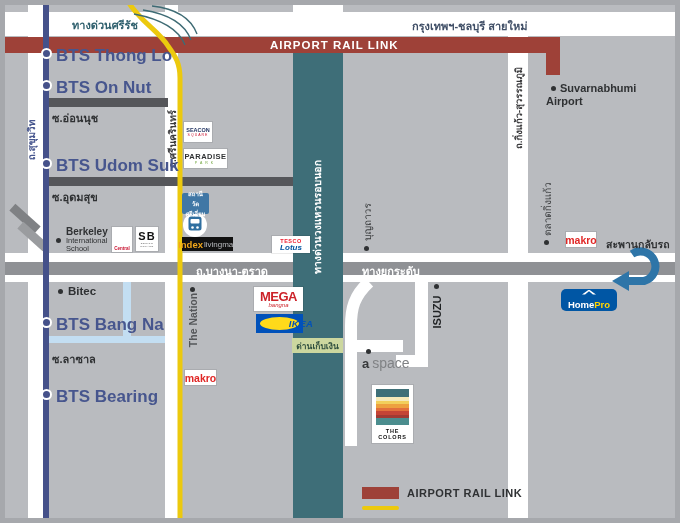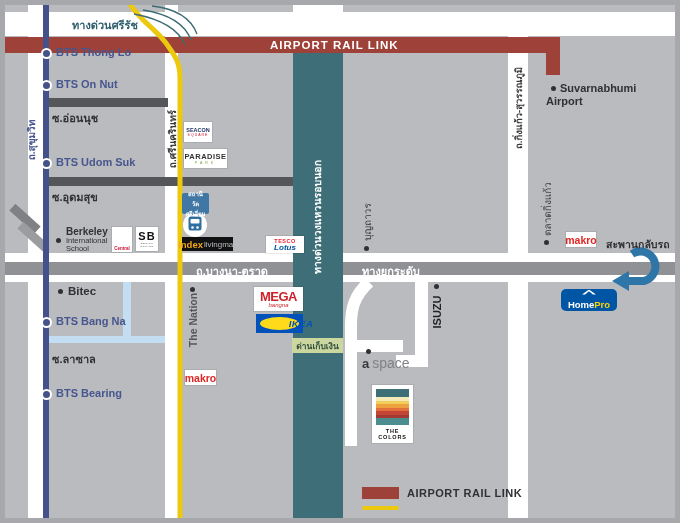--- a/index.html
+++ b/index.html
@@ -11,21 +11,21 @@
   .road-teal{background:#3e6e78;}
   .road-red{background:#9e4138;}
   .road-lblue{background:#c3def2;}
   .band-gray{background:#8f9195;}
   .lbl{position:absolute;white-space:nowrap;color:#2f3133;font-size:11px;font-weight:bold;z-index:10;}
   .vlabel{position:absolute;white-space:nowrap;font-weight:bold;z-index:10;transform:translate(-50%,-50%) rotate(-90deg);}
   .dot{position:absolute;width:5px;height:5px;border-radius:50%;background:#2f3133;z-index:10;}
   .logo{position:absolute;z-index:10;display:flex;flex-direction:column;align-items:center;justify-content:center;text-align:center;}
   .white-box{background:#fff;box-shadow:0 0 0 1px rgba(0,0,0,0.08);}
   .bts-dot{position:absolute;width:7px;height:7px;border:2px solid #fff;border-radius:50%;background:#45518a;z-index:10;}
-  .bts-lbl{position:absolute;color:#47568e;font-size:11px;font-weight:bold;white-space:nowrap;z-index:10;}
+  .bts-lbl{position:absolute;color:#47568e;font-size:17px;font-weight:bold;white-space:nowrap;z-index:10;}
   .stripe{width:100%;flex:1;}
   .stripe:first-child{flex:2.4;}
   .stripe:last-child{flex:1.9;}
 </style>
 </head>
 <body>
 
 <div id="stage">
 
   <div class="abs road-lblue" style="left:48px;top:336px;width:119px;height:7px;z-index:2;"></div>
@@ -78,20 +78,21 @@
     <g stroke="#c8102e" stroke-width="2" stroke-linecap="round">
       <line x1="121" y1="231" x2="121" y2="243"></line>
         <line x1="115" y1="237" x2="127" y2="237"></line>
       <line x1="117" y1="233" x2="125" y2="241"></line>
         <line x1="125" y1="233" x2="117" y2="241"></line>
     </g>
   </svg>
 
   <div class="lbl" style="left:72px;top:16px;color:#2e5f6d;">ทางด่วนศรีรัช</div>
   <div class="lbl" style="left:270px;top:39px;color:#ffffff;letter-spacing:1px;font-size:11.5px;">AIRPORT RAIL LINK</div>
+  <div class="lbl" style="left:412px;top:17px;color:#3f4e66;">กรุงเทพฯ-ชลบุรี สายใหม่</div>
 
   <div class="vlabel" style="left:31px;top:140px;color:#47568e;font-size:10px;">ถ.สุขุมวิท</div>
   <div class="vlabel" style="left:172px;top:139px;color:#3a3a3c;font-size:10px;">ถ.ศรีนครินทร์</div>
   <div class="lbl" style="left:52px;top:109px;">ซ.อ่อนนุช</div>
   <div class="lbl" style="left:52px;top:188px;text-align:center;">ซ.อุดมสุข</div>
   <div class="lbl" style="left:52px;top:350px;">ซ.ลาซาล</div>
   <div class="lbl" style="left:196px;top:262px;color:#ffffff;">ถ.บางนา-ตราด</div>
   <div class="lbl" style="left:362px;top:262px;color:#ffffff;">ทางยกระดับ</div>
   <div class="vlabel" style="left:317px;top:217px;color:#ffffff;font-size:10.5px;">ทางด่วนวงแหวนรอบนอก</div>
   <div class="vlabel" style="left:518px;top:108px;color:#3a3a3c;font-size:9.5px;">ถ.กิ่งแก้ว-สุวรรณภูมิ</div>
@@ -121,21 +122,21 @@
     <span style="font-size:3.5px;letter-spacing:3px;color:#6fa53c;">PARK</span>
   </div>
   <div class="logo" style="left:182px;top:193px;width:27px;height:21px;background:#4077a5;border-radius:2px;">
     <span style="font-size:6px;font-weight:bold;color:#fff;">สถานี</span>
     <span style="font-size:6px;font-weight:bold;color:#fff;">วัดศรีเอี่ยม</span>
   </div>
   <div class="logo" style="left:182px;top:237px;width:51px;height:14px;background:#111111;flex-direction:row;gap:1px;">
     <span style="font-size:9.5px;font-weight:bold;color:#f2a71b;">Index</span>
     <span style="font-size:8px;color:#b9bbbf;">livingmall</span>
   </div>
-  <div class="logo white-box" style="left:266px;top:236px;width:38px;height:17px;">
+  <div class="logo white-box" style="left:272px;top:236px;width:38px;height:17px;">
     <span style="font-size:5.5px;font-weight:bold;color:#ee1c2e;letter-spacing:0.5px;">TESCO</span>
     <span style="font-size:8px;font-weight:bold;font-style:italic;color:#00539f;margin-top:-1px;">Lotus</span>
   </div>
   <div class="logo white-box" style="left:112px;top:227px;width:20px;height:24px;justify-content:flex-end;padding-bottom:1px;">
     <span style="font-size:4.5px;font-weight:bold;color:#c8102e;">Central</span>
   </div>
   <div class="logo white-box" style="left:136px;top:227px;width:22px;height:24px;">
     <span style="font-size:11px;font-weight:bold;color:#111;letter-spacing:1px;">SB</span>
     <span style="font-size:2.5px;letter-spacing:0.5px;color:#555;">DESIGN SQUARE</span>
   </div>

